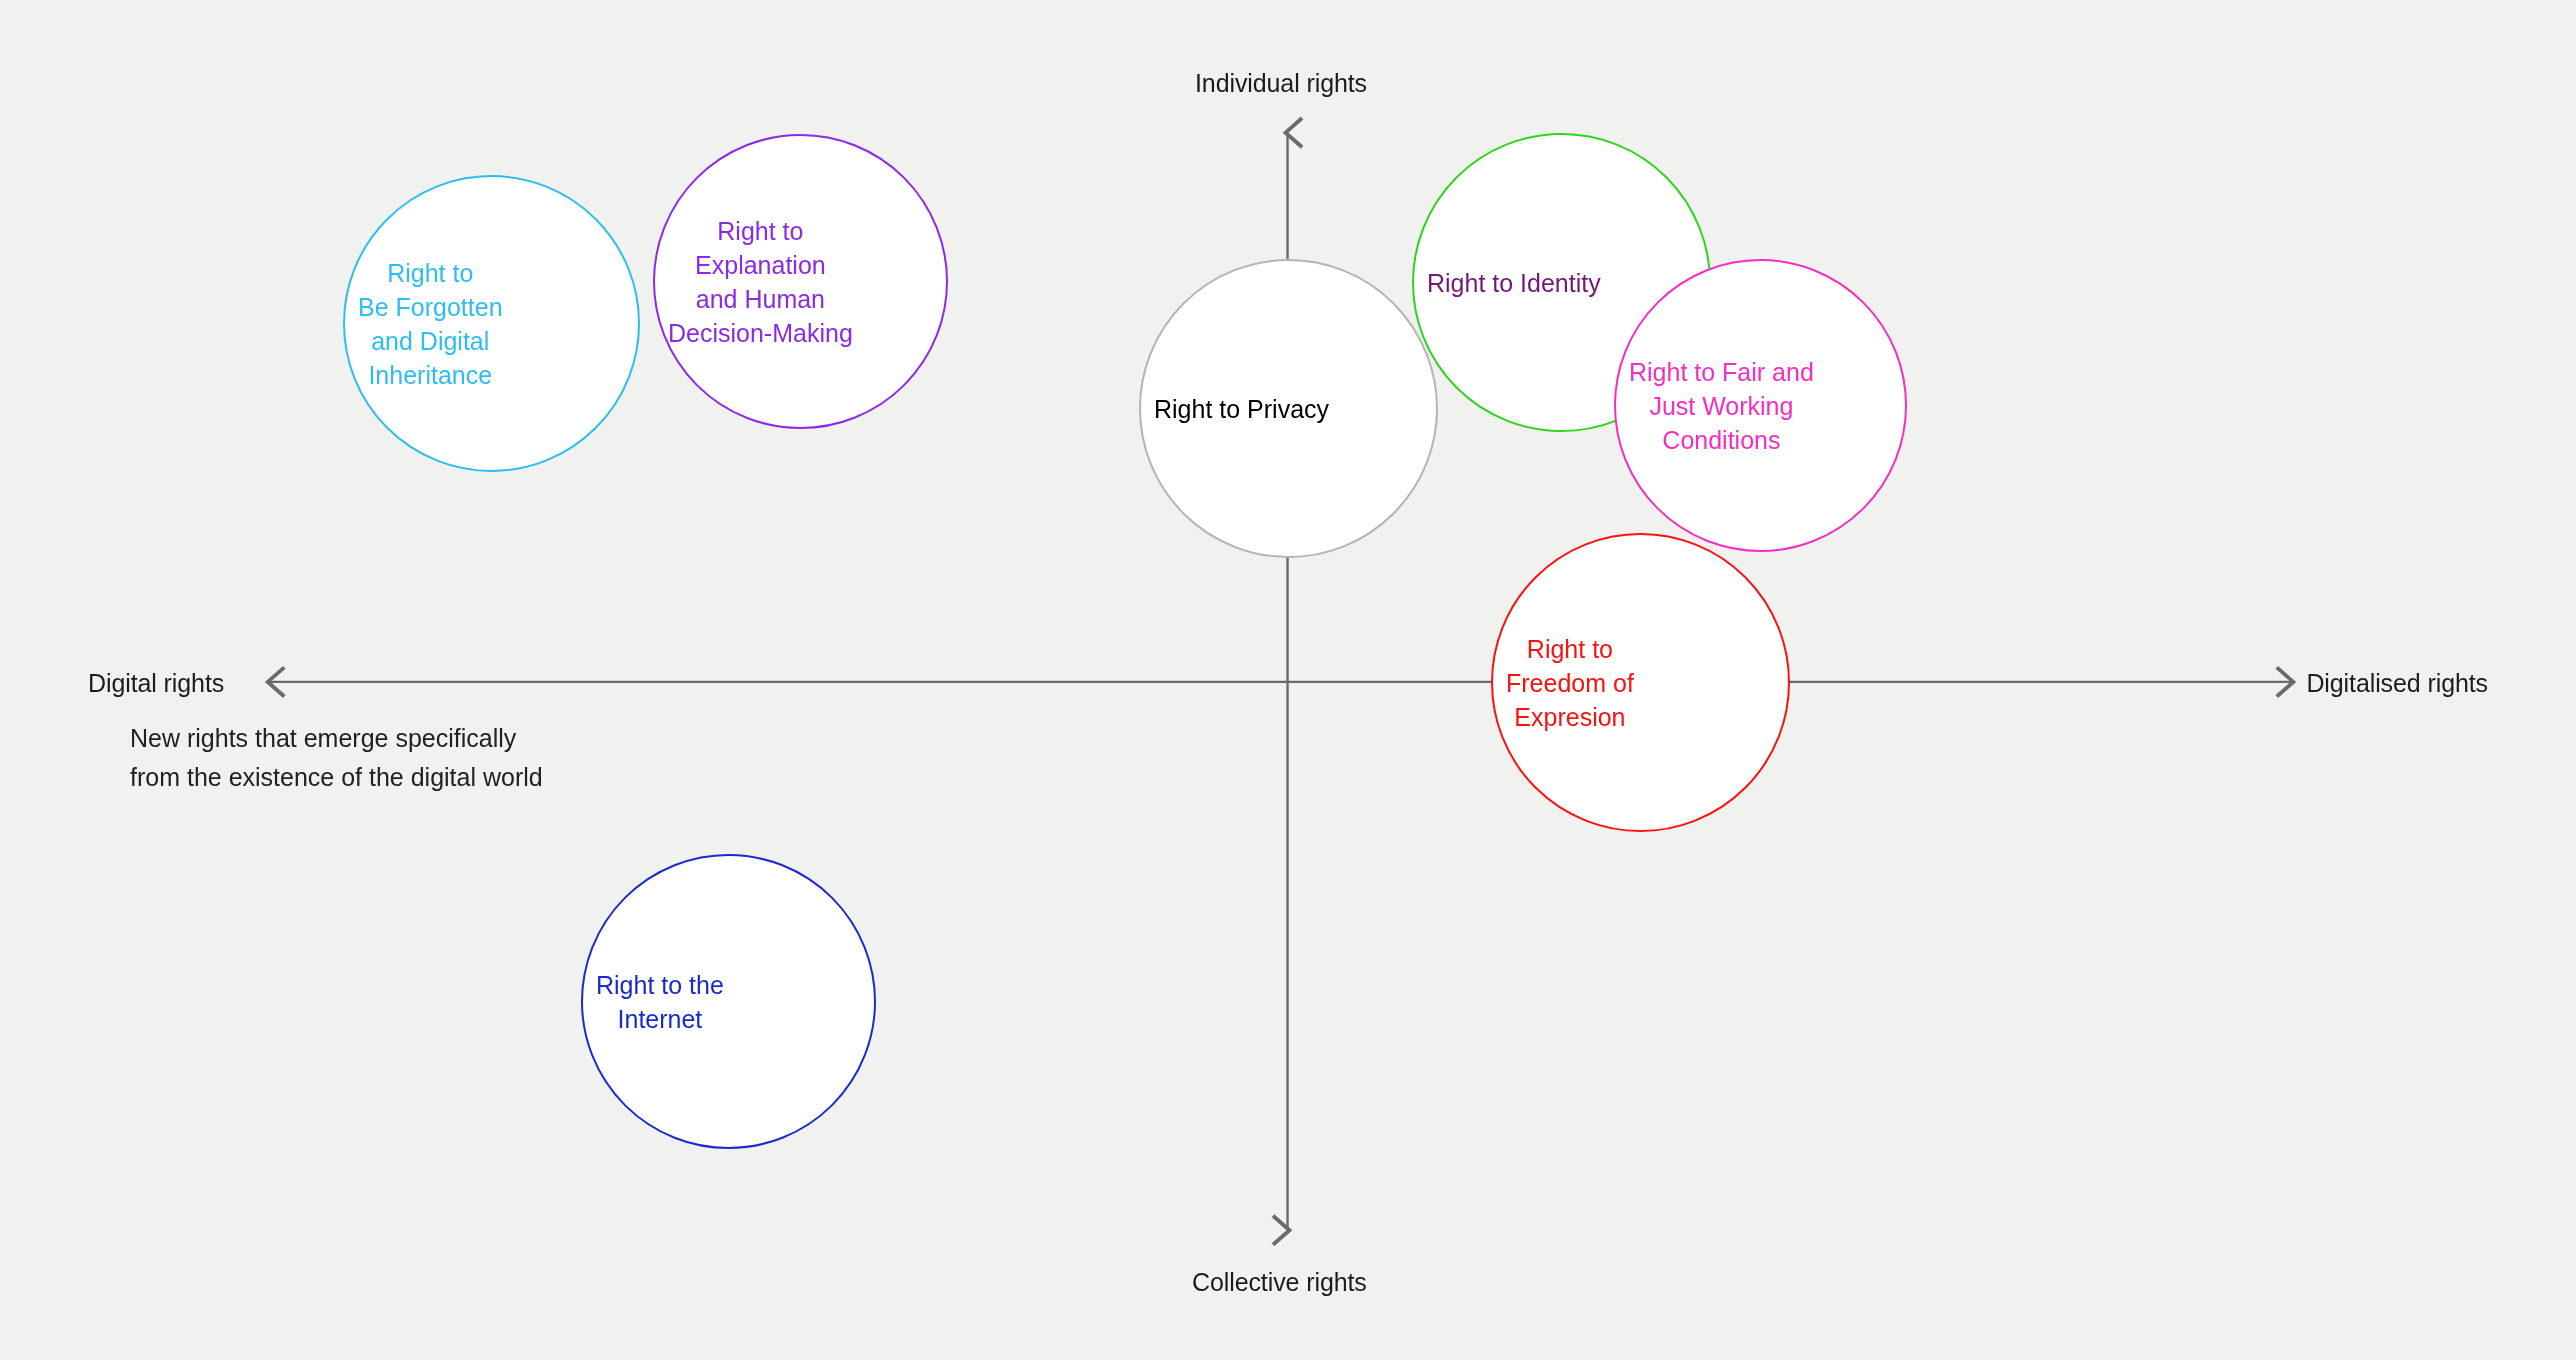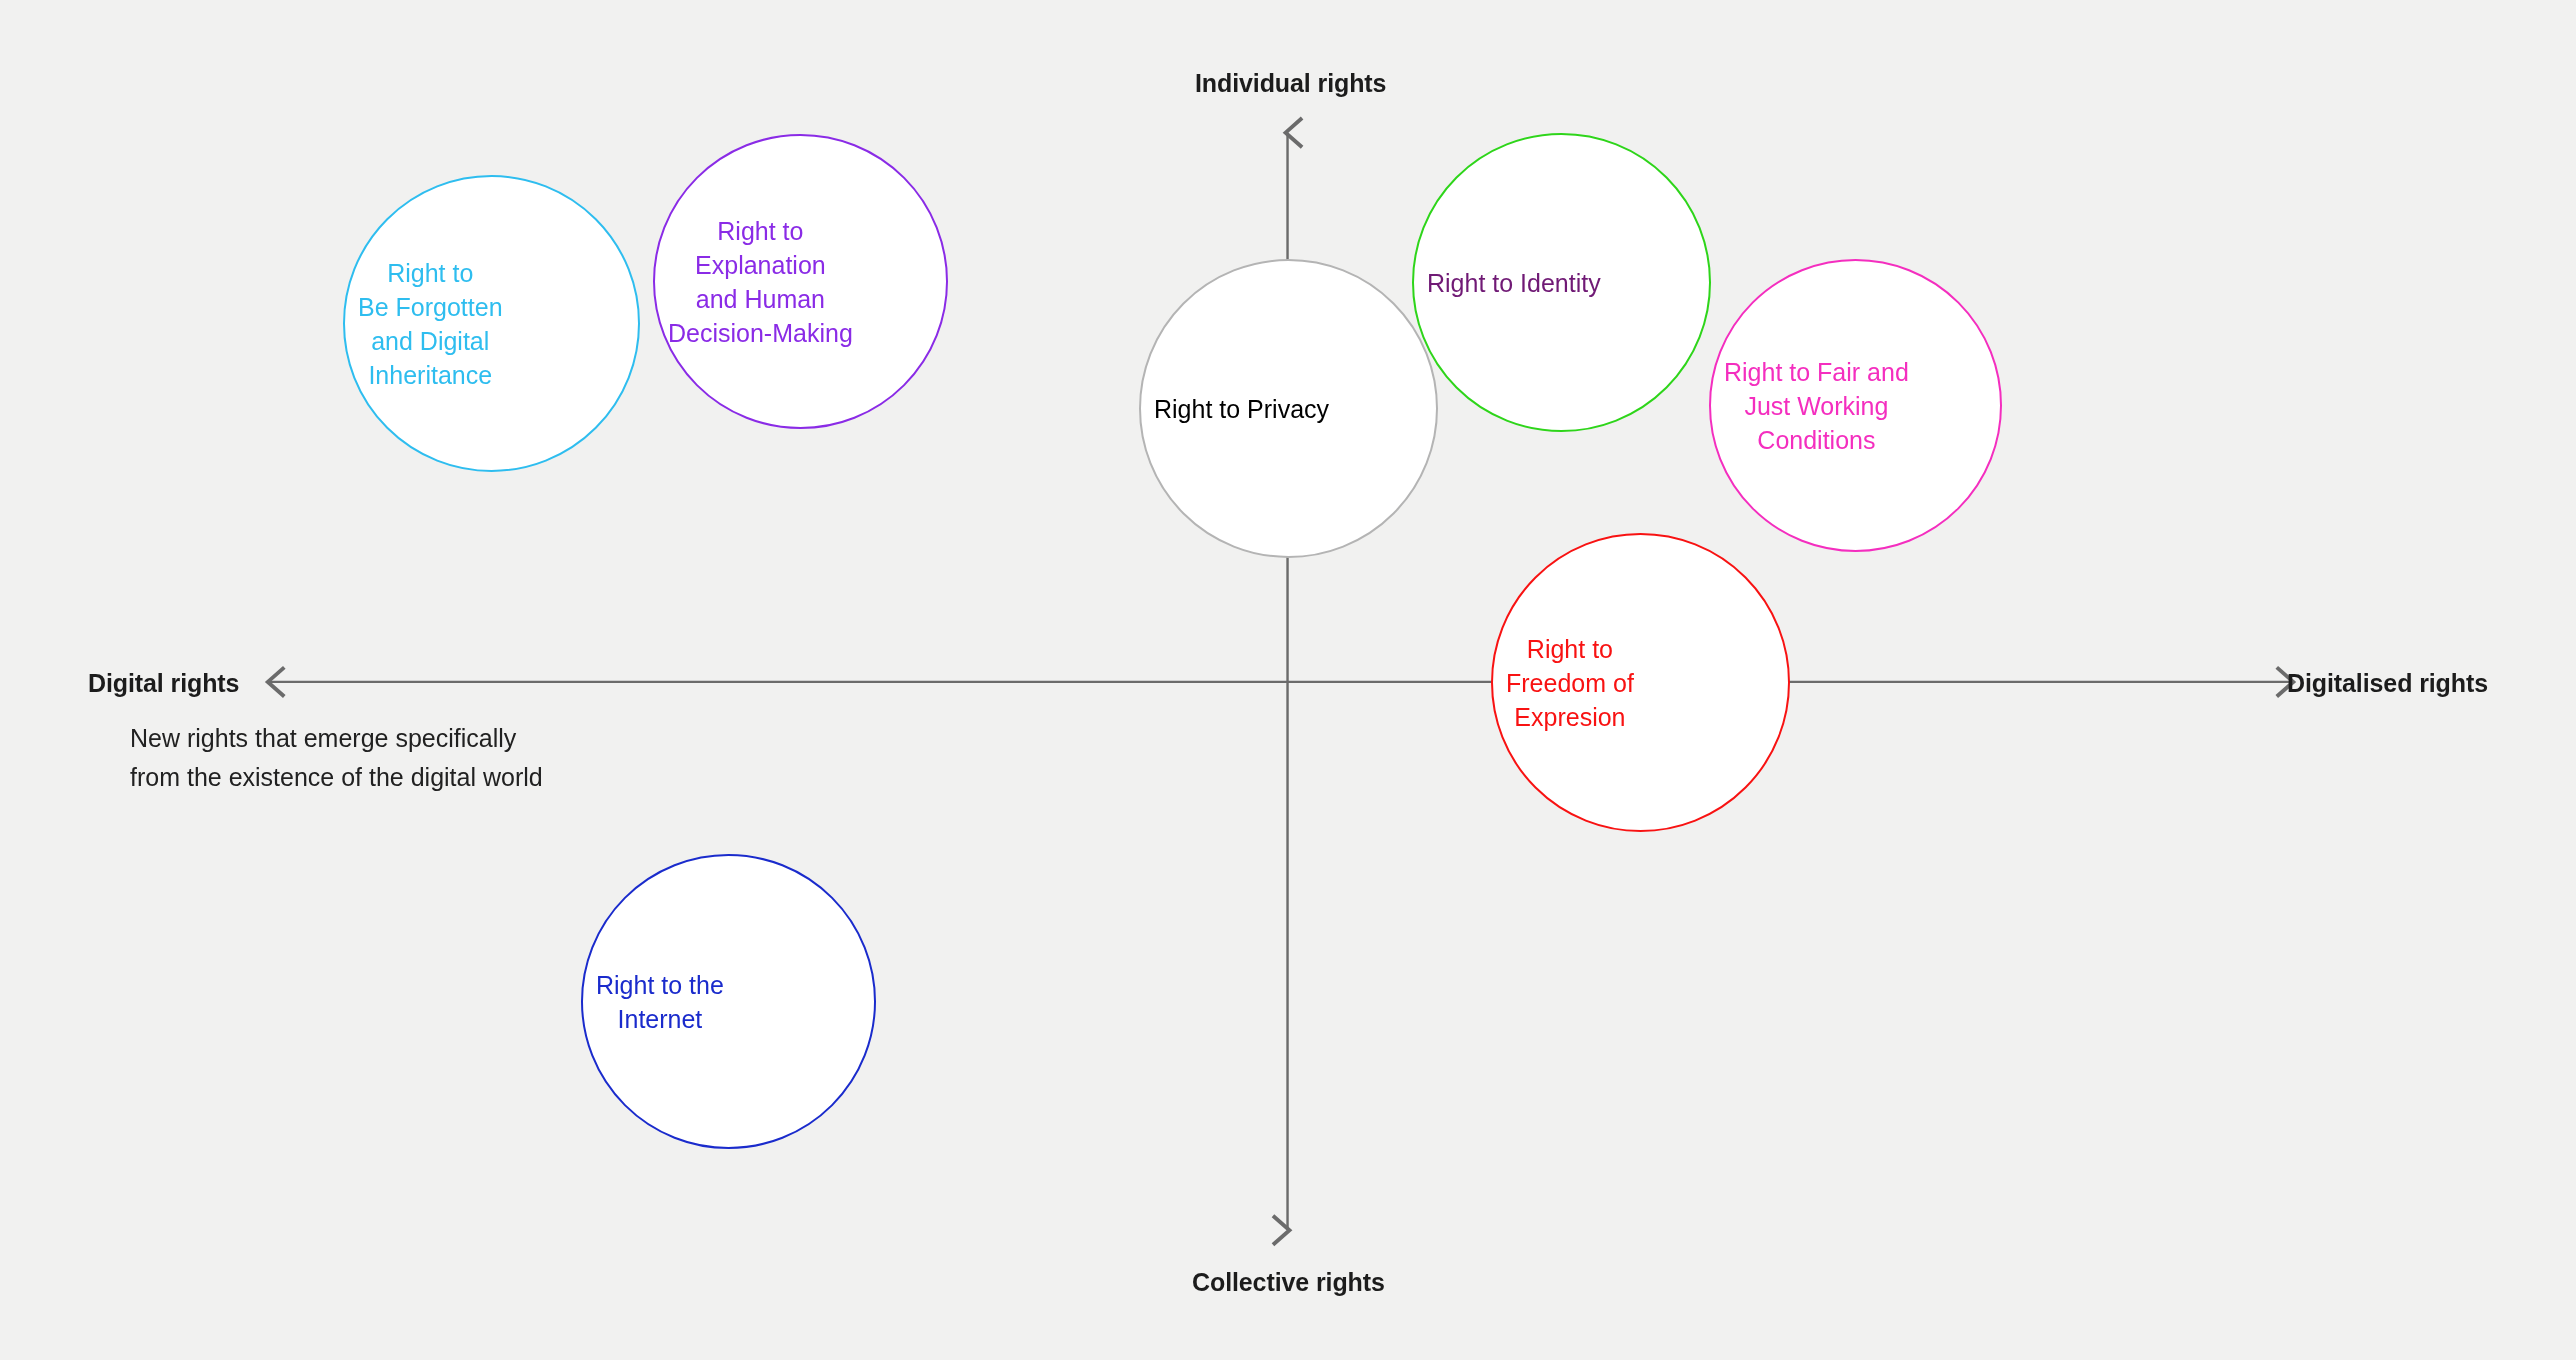--- a/index.html
+++ b/index.html
@@ -21,21 +21,21 @@
     position: absolute;
     left: 0;
     top: 0;
     width: 2576px;
     height: 1361px;
     pointer-events: none;
   }
   .axis-label {
     position: absolute;
     font-size: 25px;
-    font-weight: bold;
+    font-weight: normal;
     color: #1c1c1c;
     letter-spacing: -0.1px;
     white-space: nowrap;
   }
   .axis-desc {
     position: absolute;
     font-size: 25px;
     font-weight: normal;
     color: #212121;
     line-height: 39px;
@@ -103,21 +103,21 @@
       </div>
       <div class="bubble" style="left: 653px; top: 134px; width: 295px; height: 295px; border-color: rgb(138, 43, 230); z-index: 4;">
         <div class="bubble-label" style="color: rgb(138, 43, 230);">Right to<br>Explanation<br>and Human<br>Decision-Making</div>
       </div>
       <div class="bubble" style="left: 1139px; top: 259px; width: 299px; height: 299px; border-color: rgb(180, 180, 180); z-index: 3;">
         <div class="bubble-label" style="color: #000000;">Right to Privacy</div>
       </div>
       <div class="bubble" style="left: 1412px; top: 133px; width: 299px; height: 299px; border-color: rgb(46, 213, 26); z-index: 4;">
         <div class="bubble-label" style="color: #701a75;">Right to Identity</div>
       </div>
-      <div class="bubble" style="left: 1709px; top: 259px; width: 293px; height: 293px; border-color: rgb(244, 46, 191); z-index: 4;">
+      <div class="bubble" style="left: 1614px; top: 259px; width: 293px; height: 293px; border-color: rgb(244, 46, 191); z-index: 4;">
         <div class="bubble-label" style="color: rgb(244, 46, 191);">Right to Fair and<br>Just Working<br>Conditions</div>
       </div>
       <div class="bubble" style="left: 1491px; top: 533px; width: 299px; height: 299px; border-color: rgb(248, 18, 18); z-index: 4;">
         <div class="bubble-label" style="color: rgb(248, 18, 18);">Right to<br>Freedom of<br>Expresion</div>
       </div>
       <div class="bubble" style="left: 581px; top: 854px; width: 295px; height: 295px; border-color: rgb(26, 43, 204); z-index: 4;">
         <div class="bubble-label" style="color: rgb(26, 43, 204);">Right to the<br>Internet</div>
       </div>
     </div>
 

